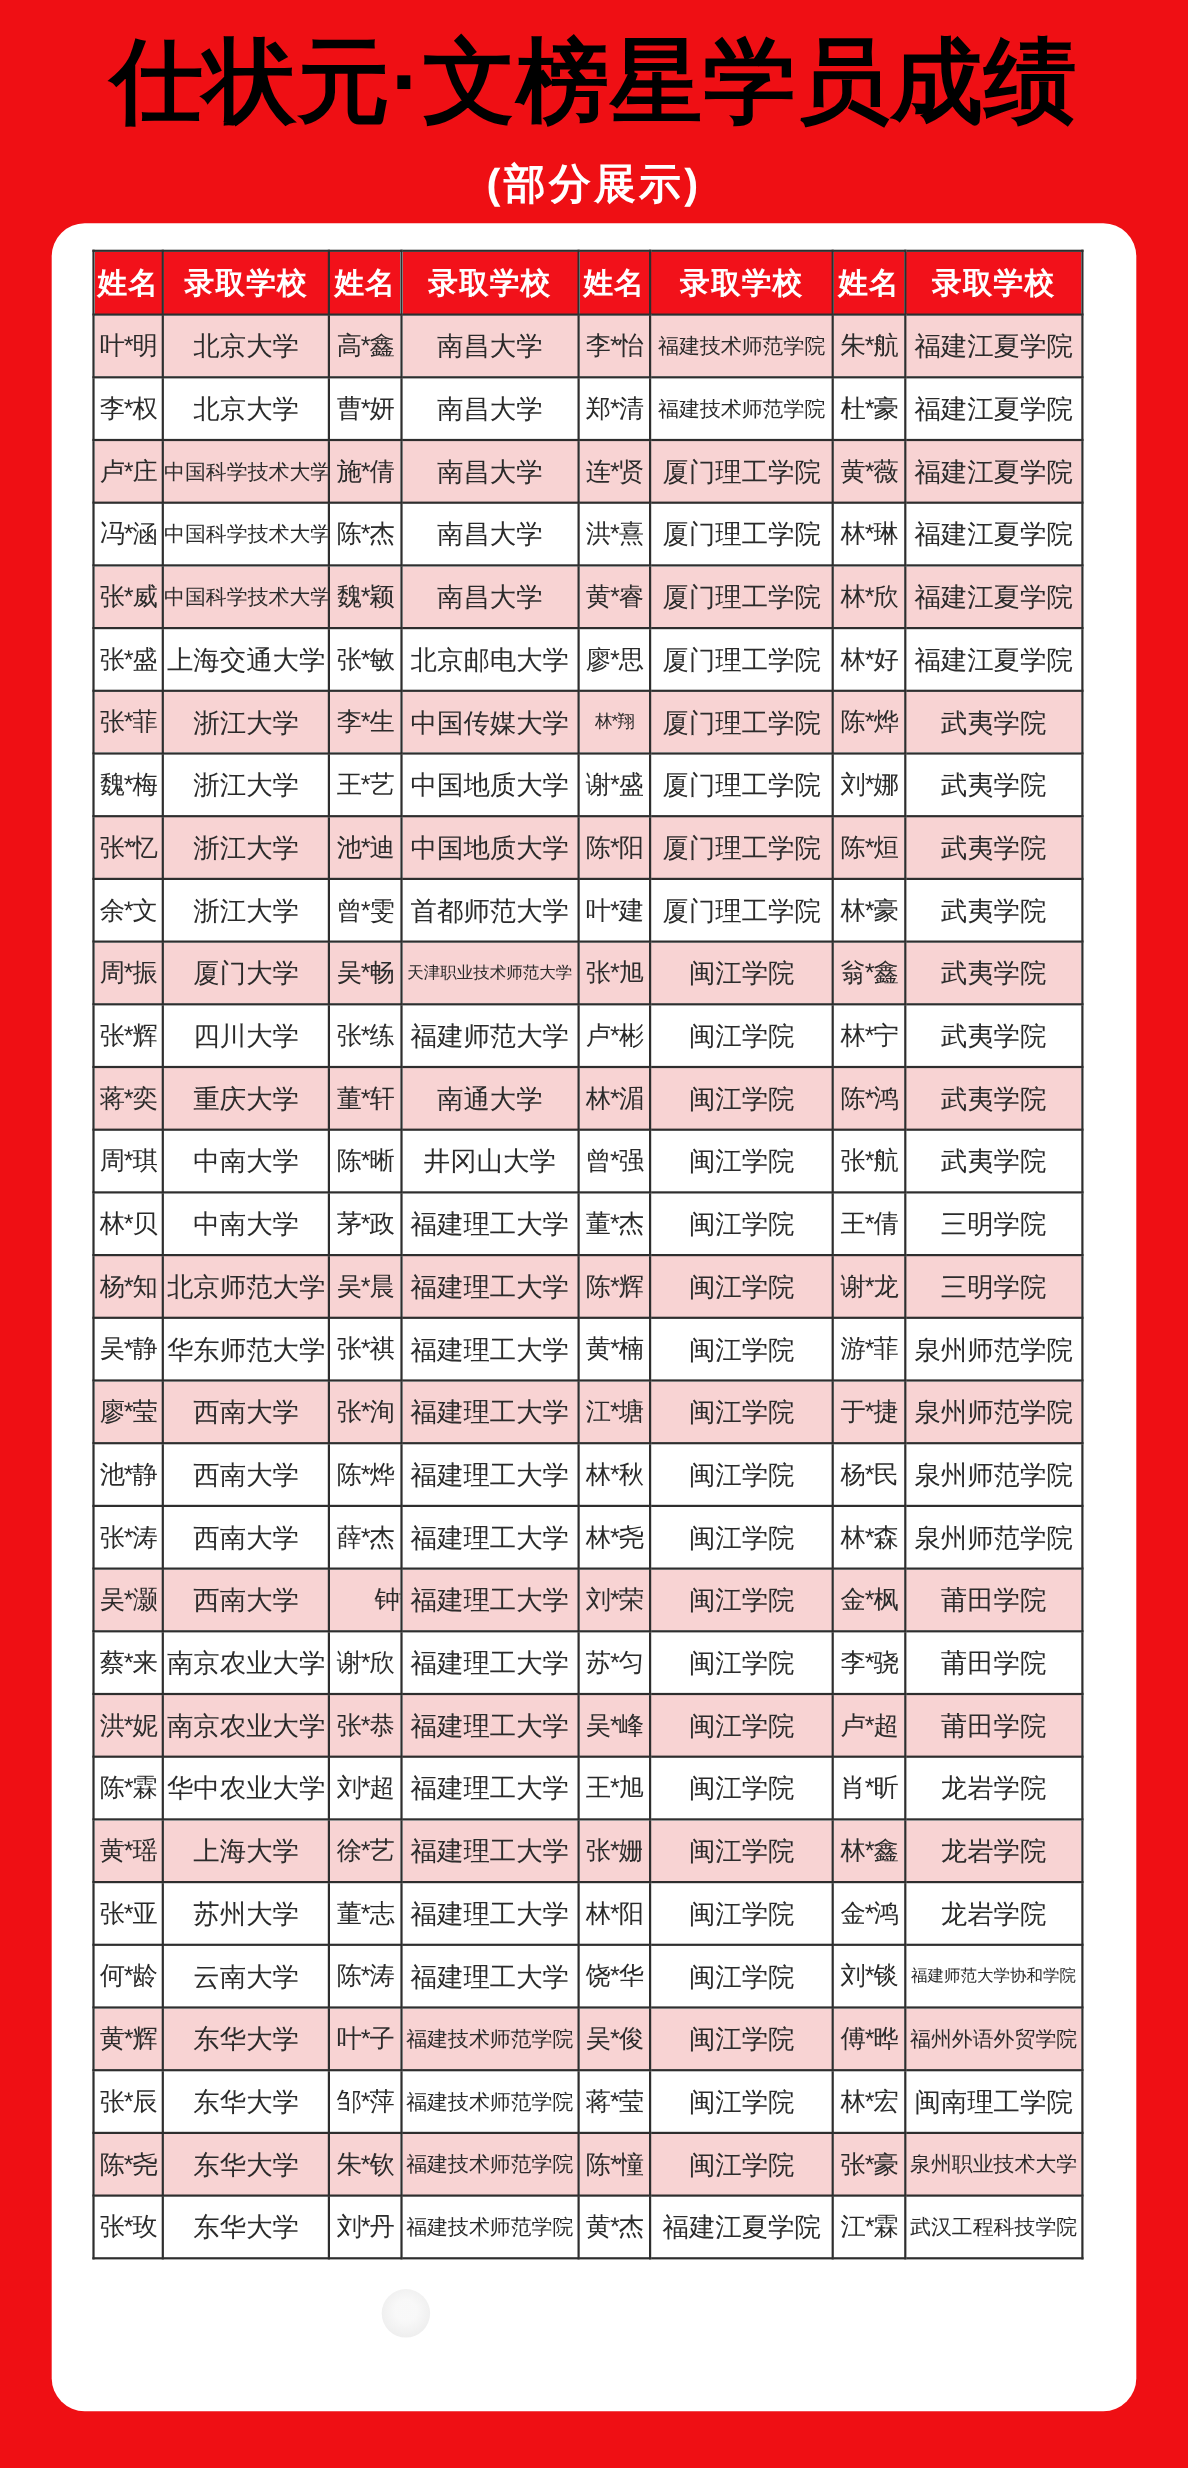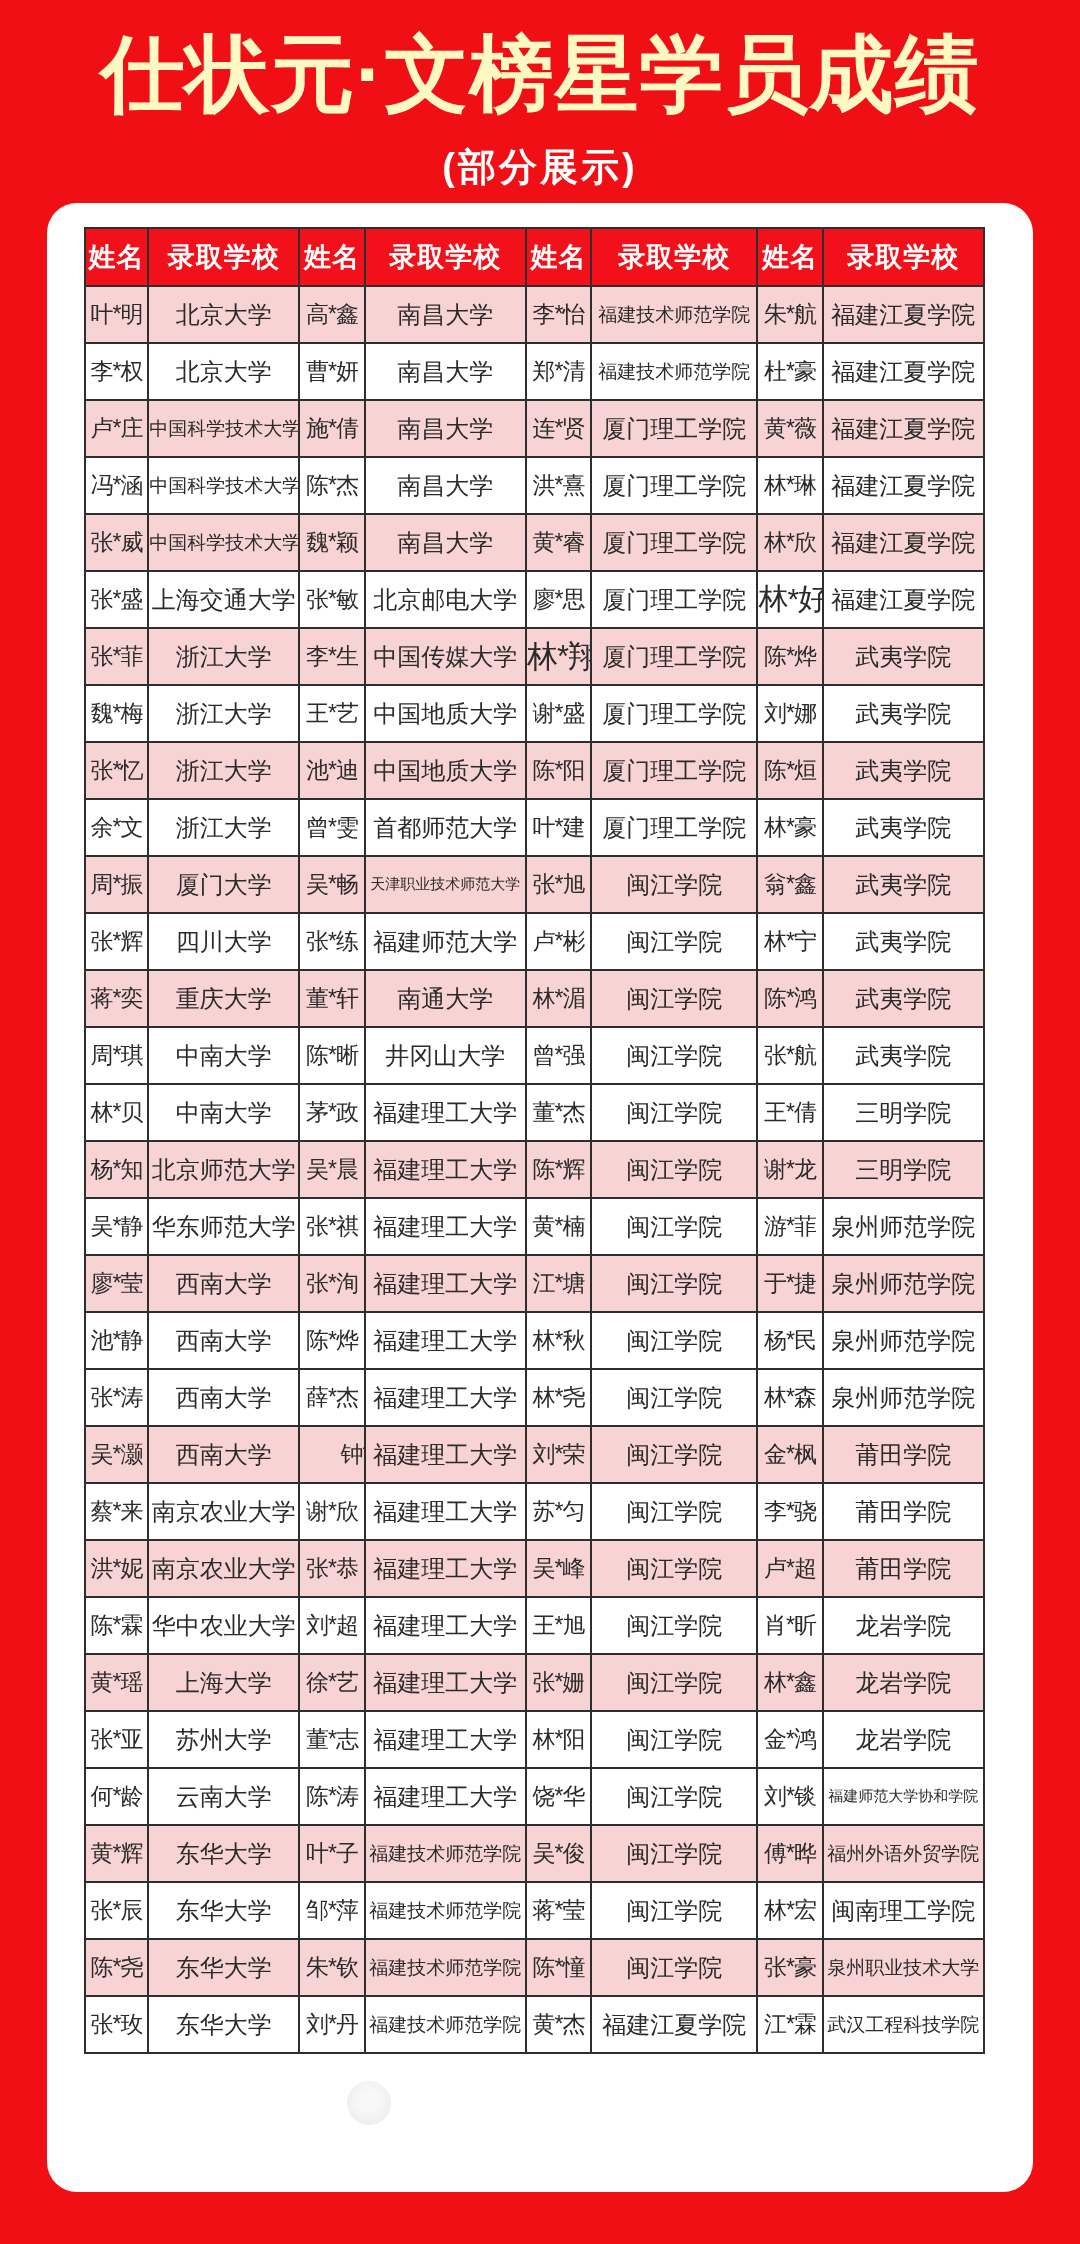--- a/index.html
+++ b/index.html
@@ -4,21 +4,21 @@
 <style>
   html,body{margin:0;padding:0;}
   body{
     width:1080px;height:2244px;
     background:#ef0f14;
     font-family:"Liberation Sans","DejaVu Sans",sans-serif;
     position:relative;overflow:hidden;
   }
   .title{
     position:absolute;top:18px;left:0;width:1080px;
-    text-align:center;color:#fef9c3;
+    text-align:center;color:#000000;
     font-size:84px;font-weight:900;letter-spacing:1px;
     white-space:nowrap;
   }
   .subtitle{
     position:absolute;top:142px;left:0;width:1080px;
     text-align:center;color:#ffffff;
     font-size:38px;font-weight:700;letter-spacing:3px;
   }
   .card{
     position:absolute;left:47px;top:203px;
@@ -142,29 +142,29 @@
             <td style="font-size: 23px; letter-spacing: -1px;">林*欣</td>
             <td style="font-size: 24px;">福建江夏学院</td>
           </tr>
           <tr class="white">
             <td style="font-size: 23px; letter-spacing: -1px;">张*盛</td>
             <td style="font-size: 24px;">上海交通大学</td>
             <td style="font-size: 23px; letter-spacing: -1px;">张*敏</td>
             <td style="font-size: 24px;">北京邮电大学</td>
             <td style="font-size: 23px; letter-spacing: -1px;">廖*思</td>
             <td style="font-size: 24px;">厦门理工学院</td>
-            <td style="font-size: 30px; letter-spacing: -1px;">林*好</td>
+            <td style="font-size: 23px; letter-spacing: -1px;">林*好</td>
             <td style="font-size: 24px;">福建江夏学院</td>
           </tr>
           <tr class="pink">
             <td style="font-size: 23px; letter-spacing: -1px;">张*菲</td>
             <td style="font-size: 24px;">浙江大学</td>
             <td style="font-size: 23px; letter-spacing: -1px;">李*生</td>
             <td style="font-size: 24px;">中国传媒大学</td>
-            <td style="font-size: 31px; letter-spacing: -1px;">林*翔</td>
+            <td style="font-size: 16px; letter-spacing: -1px;">林*翔</td>
             <td style="font-size: 24px;">厦门理工学院</td>
             <td style="font-size: 23px; letter-spacing: -1px;">陈*烨</td>
             <td style="font-size: 24px;">武夷学院</td>
           </tr>
           <tr class="white">
             <td style="font-size: 23px; letter-spacing: -1px;">魏*梅</td>
             <td style="font-size: 24px;">浙江大学</td>
             <td style="font-size: 23px; letter-spacing: -1px;">王*艺</td>
             <td style="font-size: 24px;">中国地质大学</td>
             <td style="font-size: 23px; letter-spacing: -1px;">谢*盛</td>

